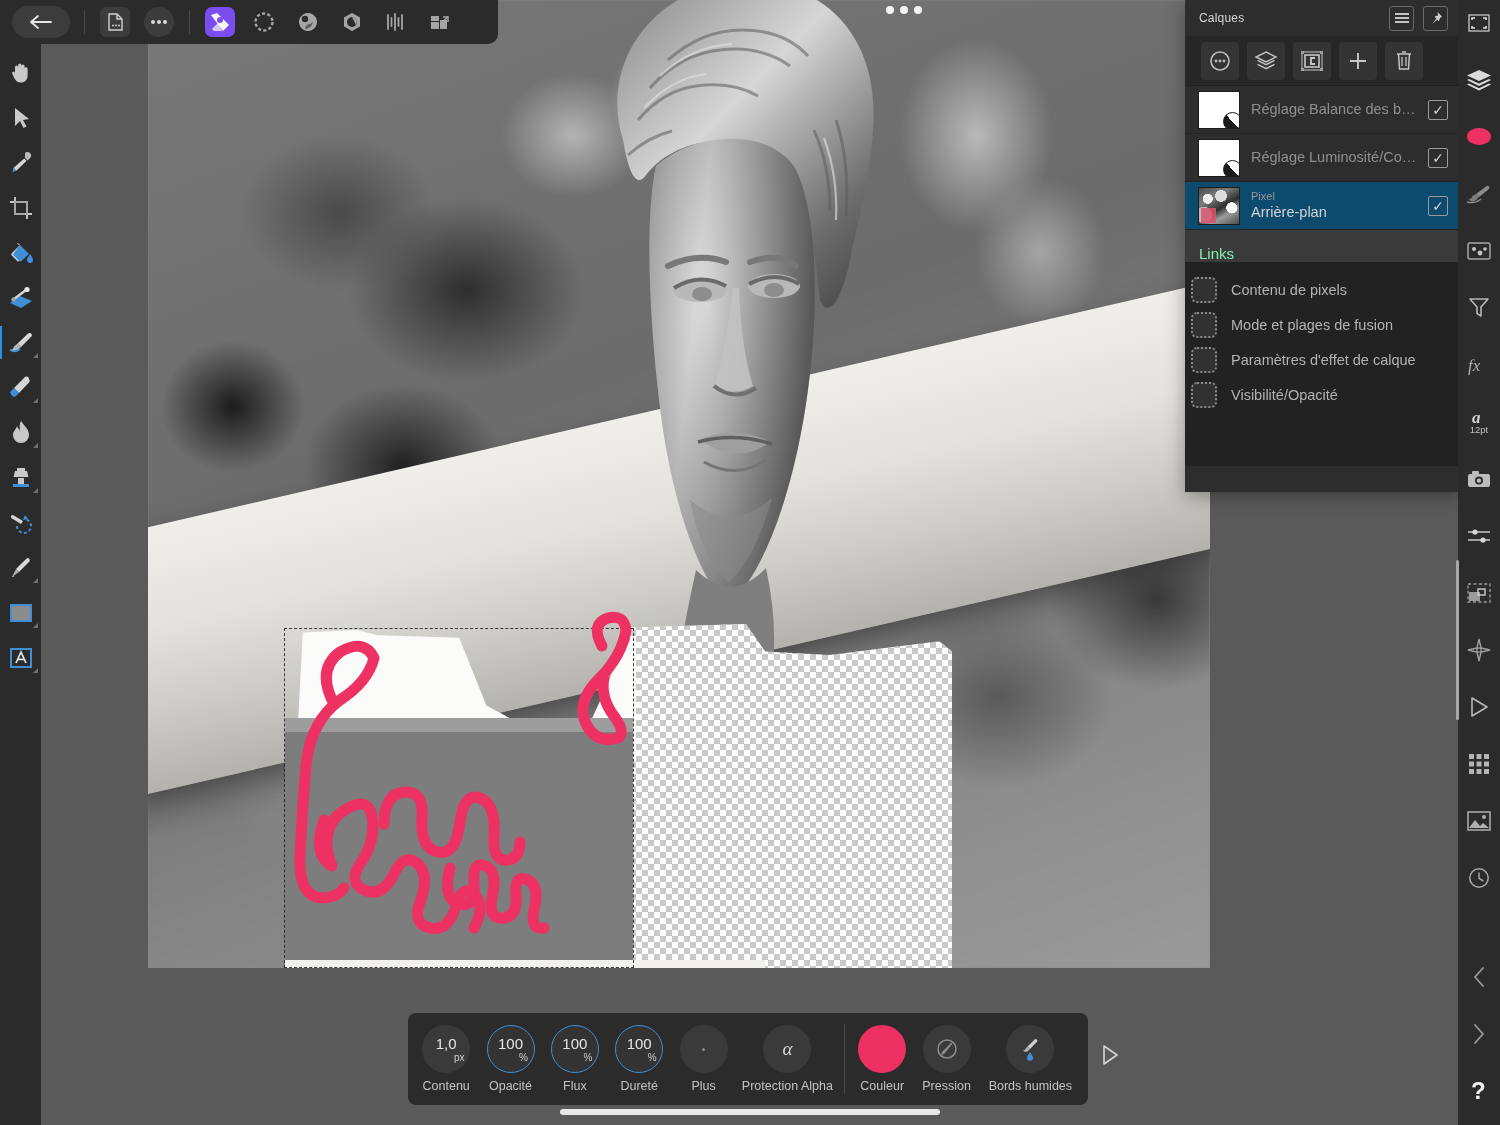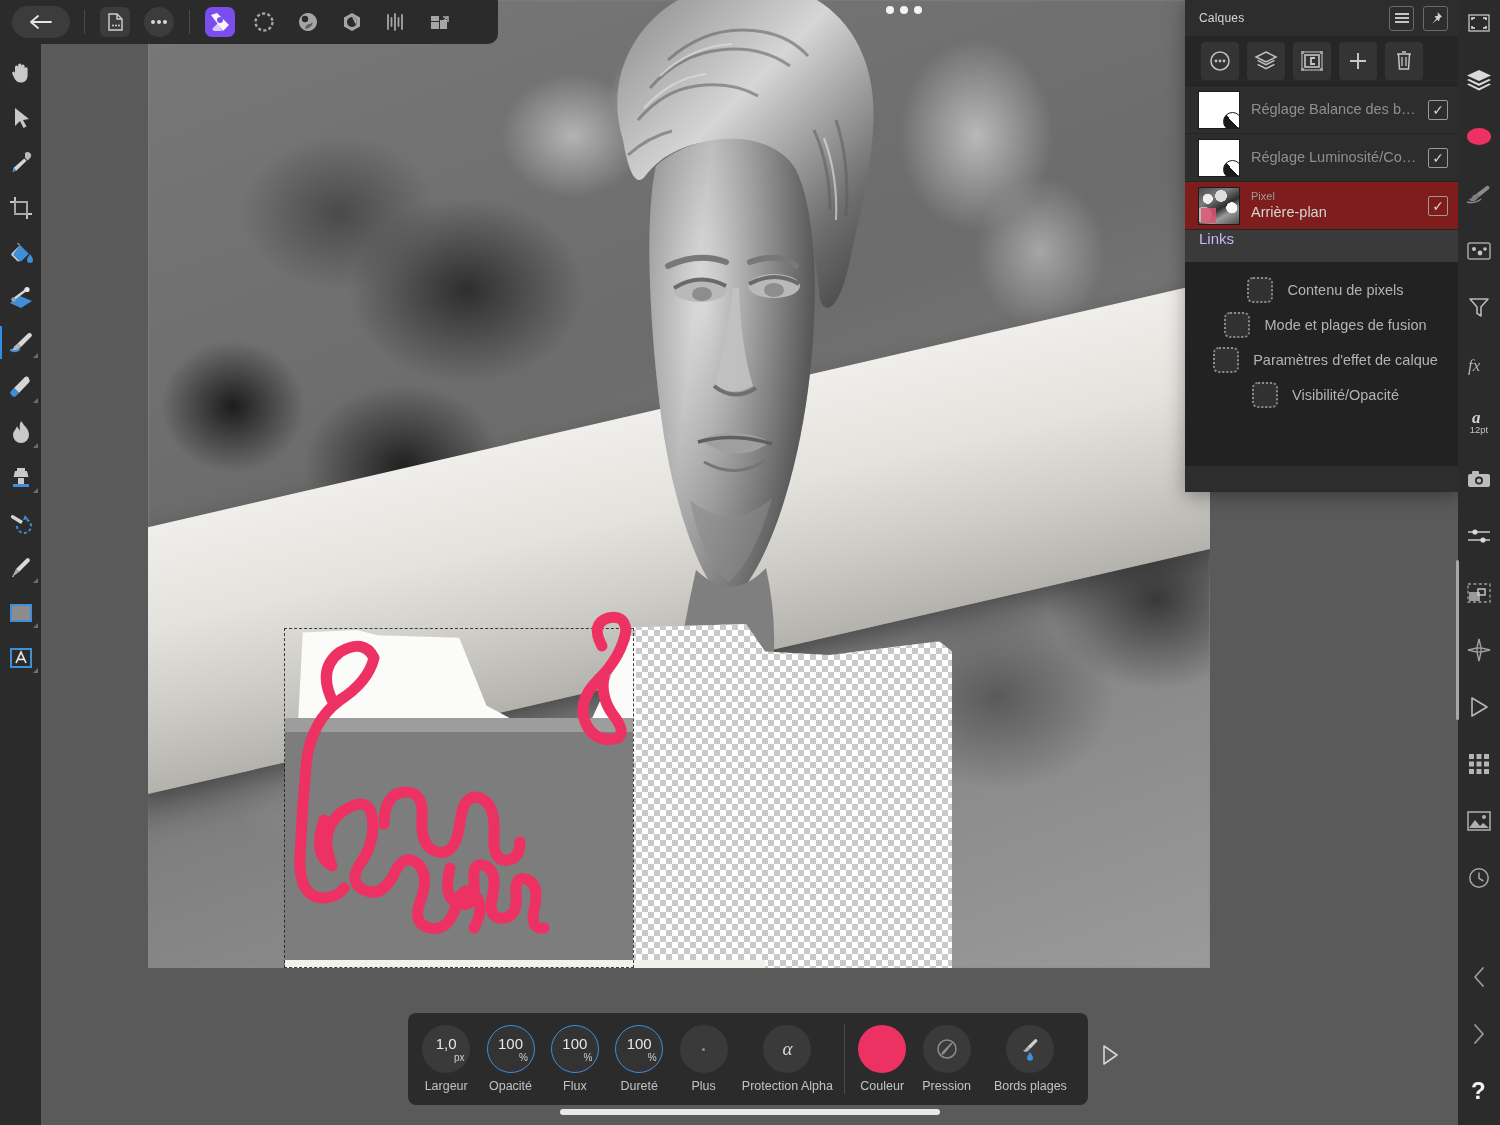--- a/index.html
+++ b/index.html
@@ -179,21 +179,21 @@
     display: flex; align-items: center; justify-content: center;
     color: #c0c0c0; cursor: pointer;
   }
   .layer-row {
     height: 48px; display: flex; align-items: center;
     padding: 0 12px 0 13px; gap: 11px;
     border-bottom: 1px solid #242424;
     background: #2d2d2d;
     cursor: pointer;
   }
-  .layer-row.selected { background: #7f1d1d; }
+  .layer-row.selected { background: #0c4a6e; }
   .layer-thumb {
     width: 42px; height: 38px; background: #ffffff; position: relative; flex: none;
     border: 1px solid #1c1c1c;
     overflow: hidden;
   }
   .layer-thumb .adj-badge {
     position: absolute; right: -3px; bottom: -3px;
     width: 19px; height: 19px; border-radius: 50%;
     background: conic-gradient(from 135deg, #1a1a1a 0deg 180deg, #ffffff 180deg 360deg);
     border: 1.5px solid #1a1a1a;
@@ -217,28 +217,27 @@
     white-space: nowrap; overflow: hidden; text-overflow: ellipsis;
   }
   .layer-name.dim { color: #8f8f8f; }
   .layer-check {
     width: 20px; height: 20px; border: 1px solid #9a9a9a; border-radius: 2px;
     display: flex; align-items: center; justify-content: center; flex: none;
     color: #d8d8d8; font-size: 14px; line-height: 1; cursor: pointer;
   }
 
   .links-head {
-    height: 32px; background: #3a3a3a; display: flex; align-items: flex-start;
-    padding: 0 14px; font-size: 15px; color: #c4b5fd;
+    height: 32px; background: #3a3a3a; display: flex; align-items: flex-end;
+    padding: 0 14px; font-size: 15px; color: #86efac;
   }
   .links-body { background: #222222; padding: 10px 0 0 0; height: 204px; }
   .link-row {
     height: 35px; display: flex; align-items: center; gap: 14px; padding-left: 6px;
     cursor: pointer;
-    justify-content: center;
   }
   .link-box {
     width: 26px; height: 26px; border-radius: 6px;
     border: 2px dotted #8b8b8b; background: #313131; flex: none;
   }
   .link-label { font-size: 14.5px; color: #b3b3b3; }
 
   
   .rightrail {
     position: absolute; right: 0; top: 0; width: 42px; height: 1125px;
@@ -893,21 +892,21 @@
 
   <div class="rail-scroll"></div>
 
   <div class="ctxbar">
 
     <div class="ctx-item">
       <div class="ctx-knob">
         <span class="big">1,0</span>
         <span class="unit">px</span>
       </div>
-      <div class="ctx-label">Largeur</div>
+      <div class="ctx-label">Contenu</div>
     </div>
 
     <div class="ctx-item">
       <div class="ctx-knob ring">
         <span class="big">100</span>
         <span class="unit">%</span>
       </div>
       <div class="ctx-label">Opacité</div>
     </div>
 
@@ -959,21 +958,21 @@
     </div>
 
     <div class="ctx-item wide">
       <div class="ctx-knob">
         <svg width="24" height="26" viewBox="0 0 24 26">
           <path d="M18 3 a1.8 1.8 0 0 1 1 2.8 L12 13 l-2.4 -2.4 L16.6 3.4 A1.8 1.8 0 0 1 18 3 Z" fill="#cfcfcf"></path>
           <path d="M9.6 10.6 L12 13 l-2 2 c-1.4 1.4 -4 1 -5 -0.6 c1.6 0 2.4 -1 2.8 -2.2 Z" fill="#b2b2b2"></path>
           <path d="M12 16 c2 3 3 4.4 3 5.8 a3 3 0 0 1 -6 0 c0 -1.4 1 -2.8 3 -5.8 Z" fill="#3f8fd8"></path>
         </svg>
       </div>
-      <div class="ctx-label">Bords plages</div>
+      <div class="ctx-label">Bords humides</div>
     </div>
   </div>
 
   <div class="ctx-arrow">
     <svg width="20" height="22" viewBox="0 0 20 22">
       <path d="M4 2 L17 11 L4 20 Z" fill="none" stroke="#d5d5d5" stroke-width="1.6" stroke-linejoin="round"></path>
     </svg>
   </div>
 
   <div class="home-indicator"></div>

